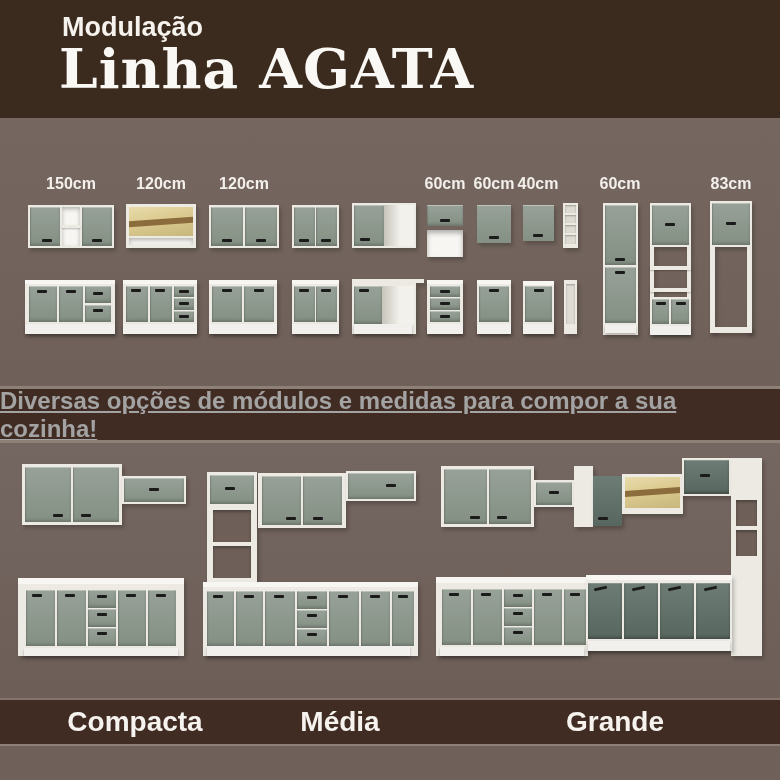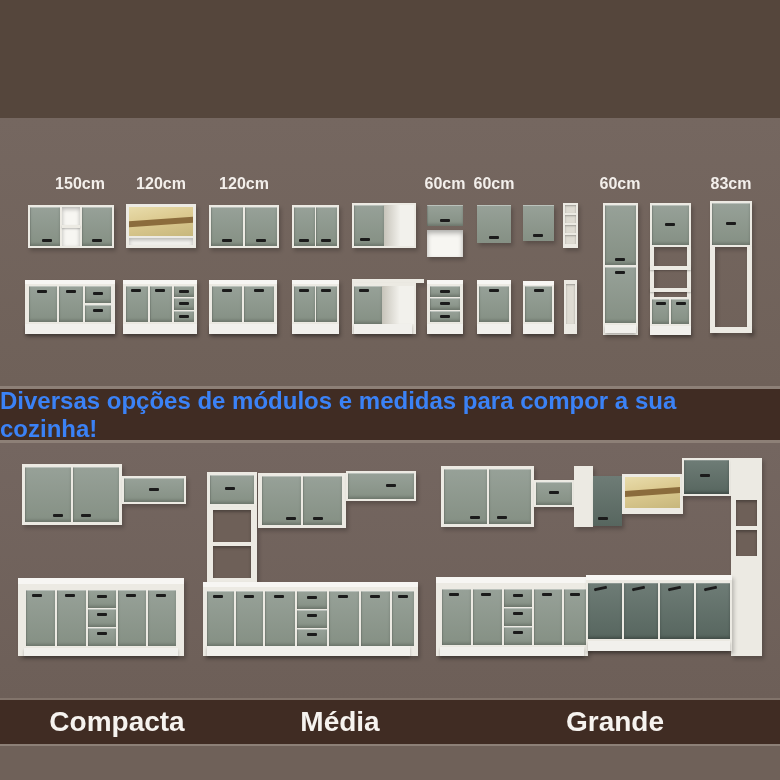--- a/index.html
+++ b/index.html
@@ -7,21 +7,21 @@
          font-family:"Liberation Sans",sans-serif;}
   .sec{position:absolute;left:0;width:780px;}
   .sec-header{top:0;height:118px;background:#3b2b1e;}
   .kicker{position:absolute;left:62px;top:12px;font:700 27px "Liberation Sans",sans-serif;color:#f6f3ee;}
   .title{position:absolute;left:59px;top:36px;font:700 55px "DejaVu Serif",serif;color:#faf8f4;letter-spacing:1px;}
   .sec-modules{top:118px;height:268px;background:linear-gradient(180deg,#756760,#6f6159);}
   .mlabel{position:absolute;top:57px;width:140px;margin-left:-70px;text-align:center;
           font:700 16px "Liberation Sans",sans-serif;color:#f3efeb;}
   .sep{position:absolute;left:0;width:780px;background:#8d8077;}
   .sec-banner{top:389px;height:51px;background:#402c23;display:flex;align-items:center;justify-content:center;}
-  .banner-text{font:600 24px "Liberation Sans",sans-serif;color:#3b82f6;}
+  .banner-text{font:600 24px "Liberation Sans",sans-serif;color:#a3a3a3;text-decoration:underline;}
   .sec-kitchens{top:443px;height:255px;background:linear-gradient(180deg,#746660,#6d5f58);}
   .sec-footband{top:700px;height:44px;background:#402c23;}
   .kname{position:absolute;top:50%;transform:translate(-50%,-50%);font:600 28px "Liberation Sans",sans-serif;color:#f6f3ef;white-space:nowrap;}
   .sec-footer{top:746px;height:34px;background:#6f6159;}
   
   .w{position:absolute;background:#eceae3;box-shadow:2px 3px 4px rgba(0,0,0,.22);}
   .d,.drw{position:absolute;background:linear-gradient(180deg,#97a198,#859084);
      box-shadow:inset 0 1px 0 rgba(255,255,255,.35),inset 0 -2px 3px rgba(0,0,0,.18),inset 1px 0 0 rgba(0,0,0,.08);}
   .dk{position:absolute;background:linear-gradient(180deg,#6e7c76,#57665f);
      box-shadow:inset 0 1px 0 rgba(255,255,255,.2),inset 0 -2px 3px rgba(0,0,0,.25);}
@@ -35,27 +35,32 @@
   .glass{position:absolute;background:linear-gradient(168deg,#e8dcab 0%,#dcca90 45%,#c7b77c 100%);overflow:hidden;}
   .glass:after{content:"";position:absolute;left:-10%;right:-10%;top:40%;height:20%;background:#8b6c3c;transform:rotate(-4deg);}
   .face{position:absolute;background:linear-gradient(90deg,#c7c4ba,#f2f1ec 55%);}
   .shelfbar{position:absolute;background:#eceae3;box-shadow:0 1px 2px rgba(0,0,0,.25);}
 </style>
 </head>
 <body>
 
 <div id="stage">
 
+  <div class="sec sec-header">
+    <div class="kicker">Modulação</div>
+    <div class="title">Linha AGATA</div>
+  </div>
 
   <div class="sec sec-modules">
-    <div class="mlabel" style="left:80px">150cm</div>
+    <div class="mlabel" style="left:71px">150cm</div>
     <div class="mlabel" style="left:161px">120cm</div>
     <div class="mlabel" style="left:244px">120cm</div>
     <div class="mlabel" style="left:445px">60cm</div>
     <div class="mlabel" style="left:494px">60cm</div>
+    <div class="mlabel" style="left:538px">40cm</div>
     <div class="mlabel" style="left:620px">60cm</div>
     <div class="mlabel" style="left:731px">83cm</div>
 
     <div class="w" style="left:28px;top:87px;width:86px;height:43px">
       <div class="d" style="left:2px;top:2px;width:30px;height:39px">
           <div class="h" style="left:12px;bottom:4px"></div>
         </div>
       <div class="n" style="left:34px;top:2px;width:18px;height:39px">
           <div class="shelfbar" style="left:0;right:0;top:18px;height:3px"></div>
         </div>
@@ -417,20 +422,20 @@
       <div class="dk" style="left:110px;top:8px;width:34px;height:56px">
           <div class="h ha" style="left:8px;top:4px"></div>
         </div>
       <div class="toe" style="left:2px;top:66px;width:142px;height:10px"></div>
     </div>
   </div>
 
   <div class="sep" style="top:698px;height:2px;background:#82746b"></div>
 
   <div class="sec sec-footband">
-    <div class="kname" style="left:117px">Compacta</div>
+    <div class="kname" style="left:135px">Compacta</div>
     <div class="kname" style="left:615px">Grande</div>
     <div class="kname" style="left:340px">Média</div>
   </div>
 
   <div class="sep" style="top:744px;height:2px"></div>
   <div class="sec sec-footer"></div>
 </div>
 
 </body></html>

